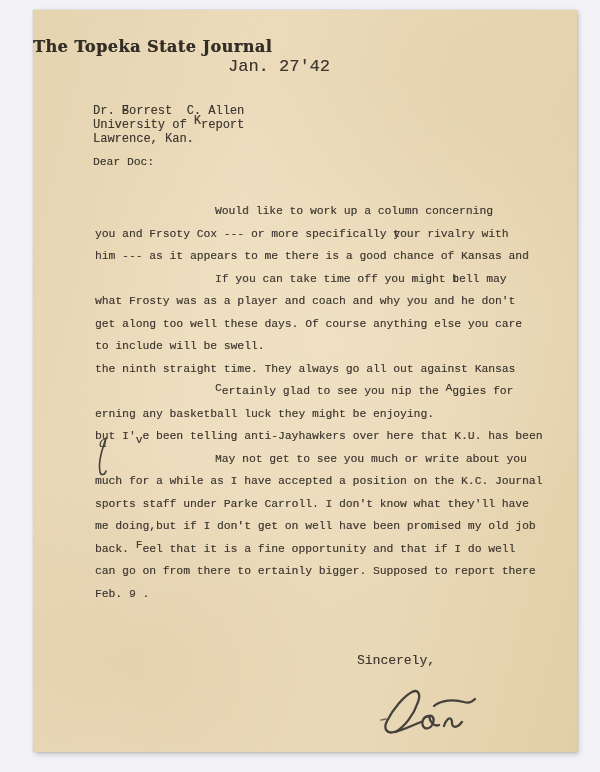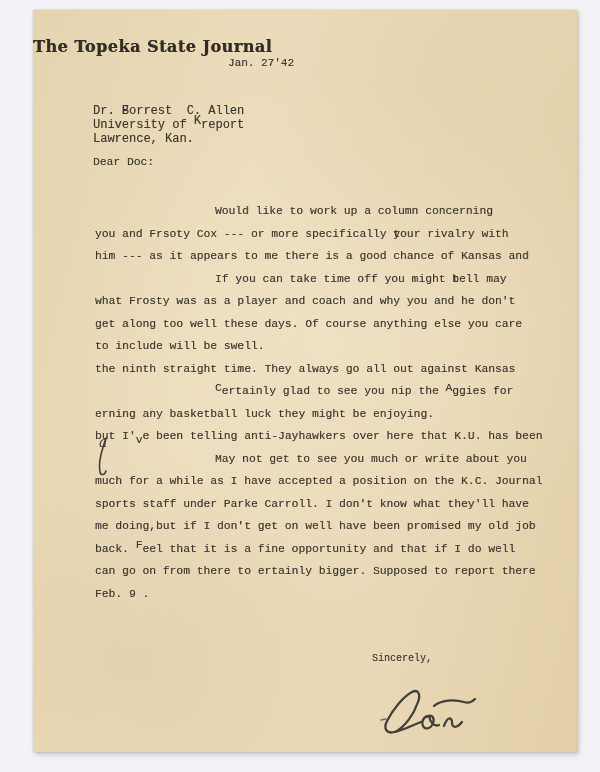--- a/index.html
+++ b/index.html
@@ -20,27 +20,27 @@
     box-shadow: 1.5px 2px 5px rgba(110,100,90,0.38), 0 0 1px rgba(90,80,70,0.45);
   }
   .typed { color:#3e3831; text-shadow:0.3px 0.3px 0.5px rgba(62,56,49,0.45); }
   .letterhead {
     position:absolute; left:0; right:0; top:27px;
     text-align:left;
     font-family:"DejaVu Serif","Liberation Serif",serif;
     font-weight:700; font-size:16px; letter-spacing:0.5px;
     color:#332d26; text-shadow:0.4px 0 0.5px rgba(50,43,35,0.7);
   }
-  .dateline { position:absolute; left:195px; top:47px; font-size:11px; }
+  .dateline { position:absolute; left:195px; top:47px; font-size:17px; }
   .recipient { position:absolute; left:60px; top:95px; font-size:12px; line-height:13.8px; }
   .salutation { position:absolute; left:60px; top:146px; font-size:11.3px; }
   .body-block { position:absolute; left:62px; top:190px; width:476px; font-size:11.3px; line-height:22.5px; }
   .line, .r-line { white-space:pre; }
   .line.first { padding-left:120px; }
-  .closing { position:absolute; left:339px; top:643px; font-size:10px; }
+  .closing { position:absolute; left:324px; top:643px; font-size:13px; }
   .raise { position:relative; top:-3.5px; }
   .lower { position:relative; top:3.5px; }
   .ovwrap { position:relative; display:inline-block; }
   .ovwrap .over { position:absolute; left:0; top:0; }
   .signature { position:absolute; left:345px; top:674px; }
   .insert-mark { position:absolute; left:56px; top:422px; width:34px; height:50px; }
   .insert-a {
     position:absolute; left:10px; top:2px;
     font-family:"DejaVu Serif",serif; font-style:italic;
     font-size:14px; color:#45403a;

